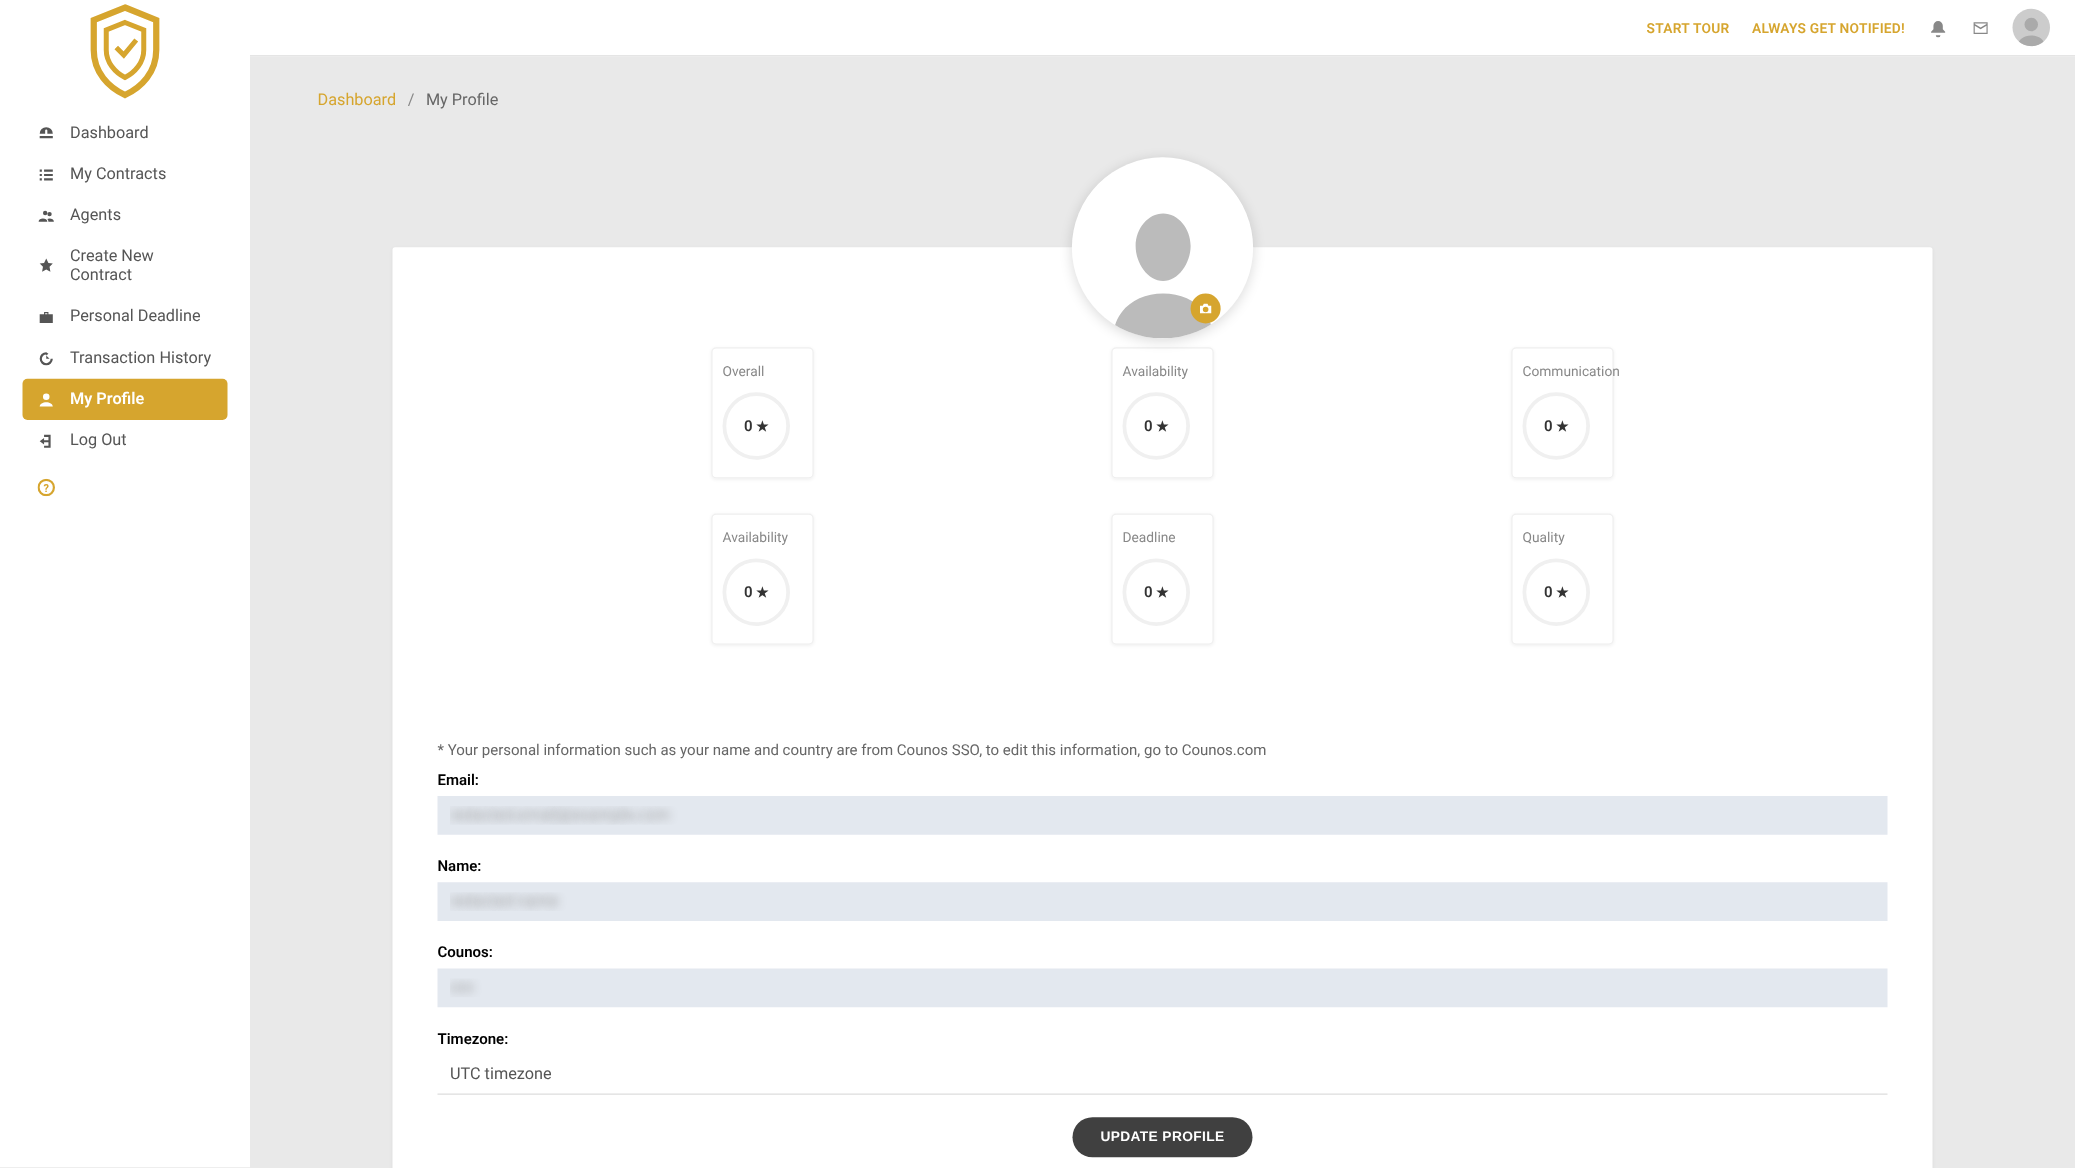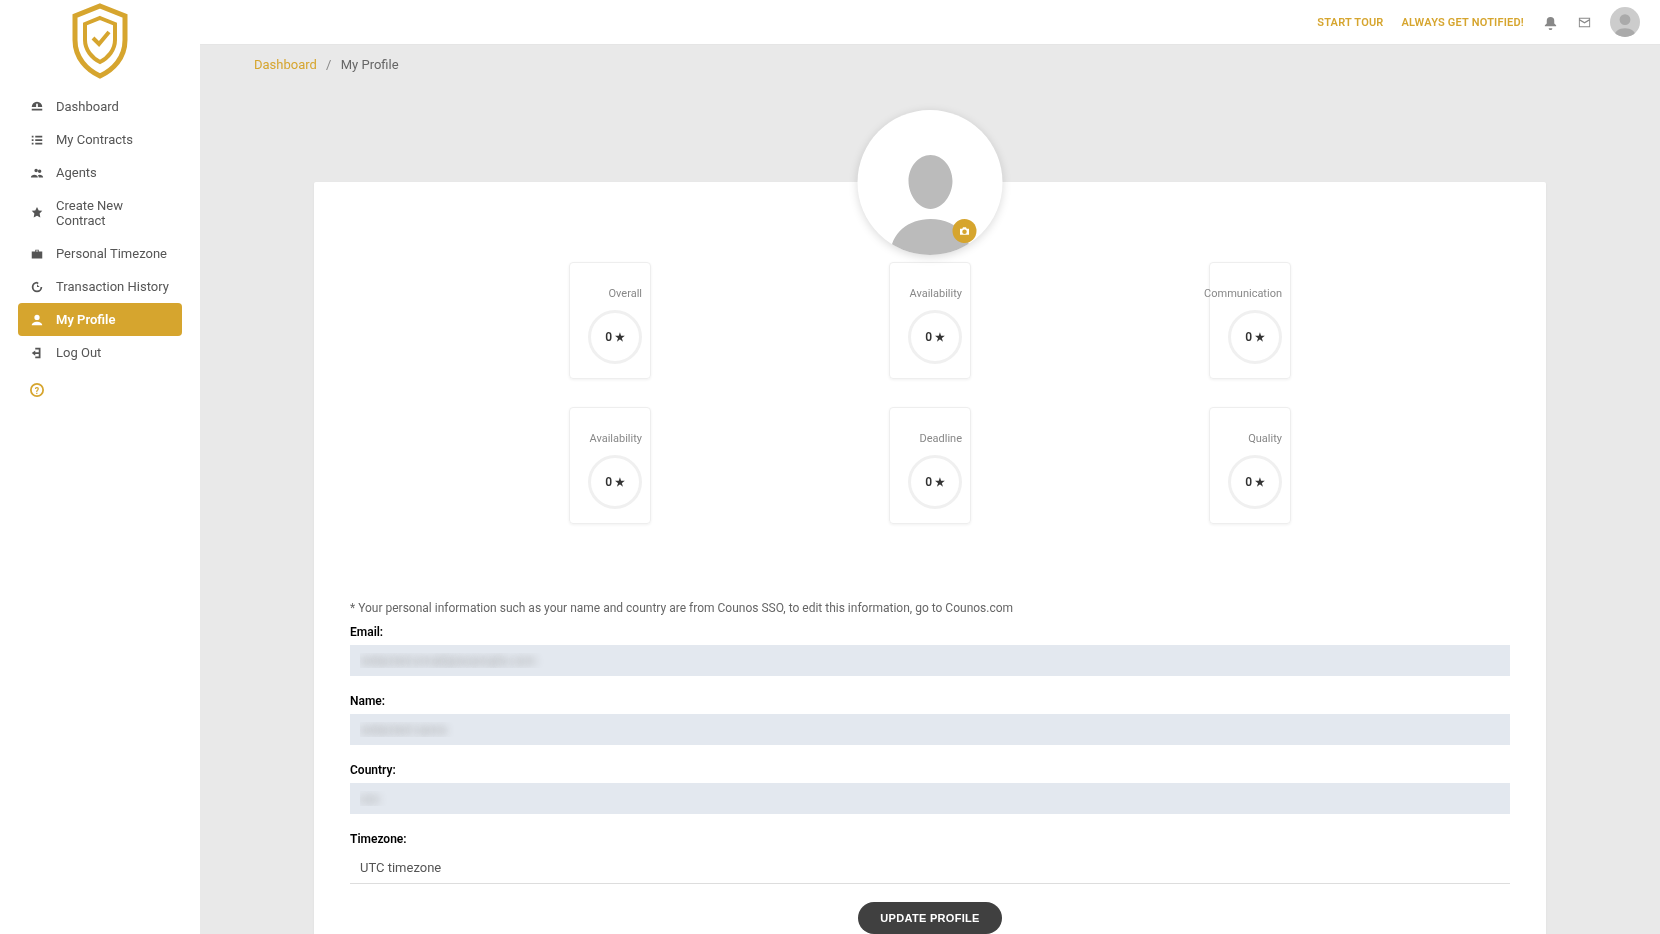--- a/index.html
+++ b/index.html
@@ -80,21 +80,21 @@
     display:inline-flex; align-items:center; justify-content:center;
   }
   .top-avatar {
     width: 30px; height: 30px; border-radius: 50%;
     background: #ccc;
     display:flex;align-items:flex-end;justify-content:center;
     overflow:hidden;
   }
 
   .breadcrumb {
-    padding: 12px 0 0 54px;
+    padding: 28px 0 0 54px;
     font-size: 13px;
   }
   .breadcrumb .bc-link { color: #d6a52e; cursor:pointer;}
   .breadcrumb .bc-sep { margin: 0 6px; color:#888;}
   .breadcrumb .bc-current { color: #666; }
 
   .content-scroll {
     flex:1;
     overflow:auto;
   }
@@ -132,24 +132,24 @@
     display: grid;
     grid-template-columns: repeat(3, 1fr);
     row-gap: 28px;
     justify-items: center;
     padding: 0 100px 40px;
   }
   .rating-card {
     width: 82px;
     border: 1px solid #eee;
     border-radius: 4px;
-    padding: 24px 8px 14px;
+    padding: 12px 8px 14px;
     text-align:center;
     box-shadow: 0 1px 3px rgba(0,0,0,.06);
-    display:flex; flex-direction:column; align-items:flex-end;
+    display:flex; flex-direction:column; align-items:flex-start;
   }
   .rating-title { font-size: 11px; color:#888; margin-bottom:10px; white-space:nowrap;}
   .rating-circle {
     width: 54px; height:54px; border:3px solid #f0f0f0; border-radius:50%;
     display:flex;align-items:center;justify-content:center;
     font-size:12px; font-weight:600; color:#333;
     gap:3px;
   }
   .rating-circle .star {font-size:11px;color:#333;}
 
@@ -231,21 +231,21 @@
             </svg>
           </span>
         <span>Create New Contract</span>
       </li>
       <li class="nav-item">
         <span class="nav-icon">
             <svg width="14" height="14" viewBox="0 0 16 16">
               <path fill="currentColor" d="M6 3h4v2h4v8H2V5h4V3zm1 2h2V4H7v1z"></path>
             </svg>
           </span>
-        <span>Personal Timezone</span>
+        <span>Personal Deadline</span>
       </li>
       <li class="nav-item">
         <span class="nav-icon">
             <svg width="14" height="14" viewBox="0 0 16 16">
               <path fill="currentColor" d="M8 2a6 6 0 106 6H12a4 4 0 11-4-4V2zM8 2v3l2-1.5L8 2zm0 3v3h3"></path>
             </svg>
           </span>
         <span>Transaction History</span>
       </li>
       <li class="nav-item active">
@@ -362,21 +362,21 @@
 
         <div class="form-group">
           <label class="form-label">Email:</label>
           <input class="form-input readonly blur" readonly="" value="redacted.email@example.com" style="">
         </div>
         <div class="form-group">
           <label class="form-label">Name:</label>
           <input class="form-input readonly blur" readonly="" value="redacted name" style="">
         </div>
         <div class="form-group">
-          <label class="form-label">Country:</label>
+          <label class="form-label">Counos:</label>
           <input class="form-input readonly blur" readonly="" value="xxx" style="">
         </div>
         <div class="form-group">
           <label class="form-label">Timezone:</label>
           <input class="form-input timezone" value="UTC timezone" style="">
         </div>
 
         <div class="btn-row">
           <button class="btn-primary">UPDATE PROFILE</button>
         </div>

